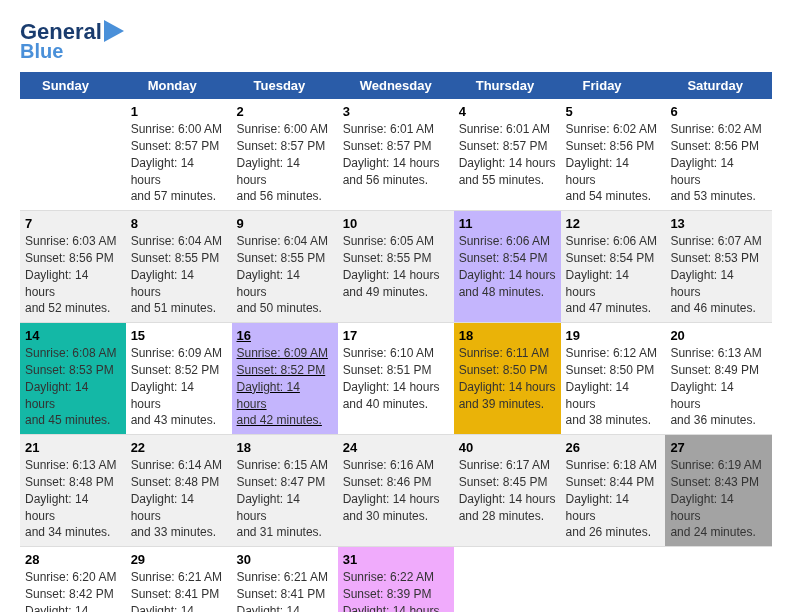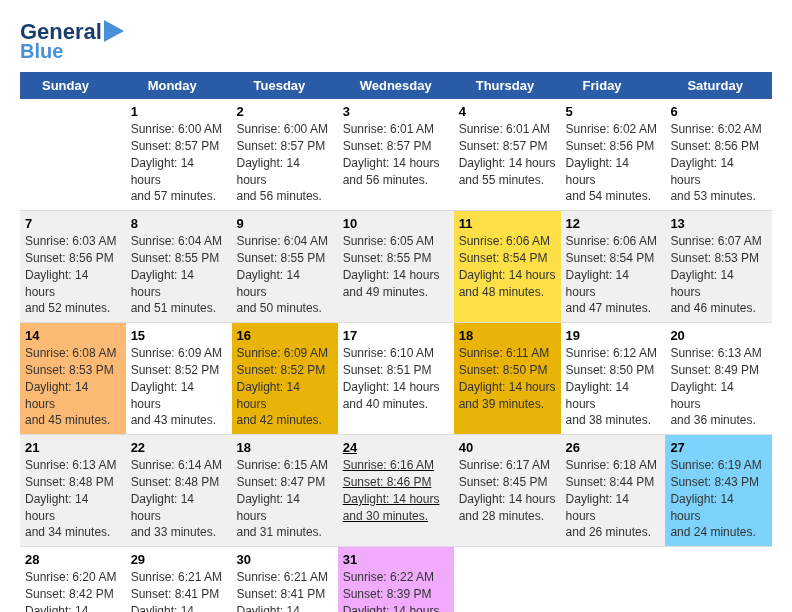--- a/index.html
+++ b/index.html
@@ -149,43 +149,43 @@
           <div class="day-info">Sunrise: 6:04 AM<br>Sunset: 8:55 PM<br>Daylight: 14 hours<br>and 51 minutes.</div>
         </td>
         <td style="background-color: rgb(240, 240, 240);">
           <span class="day-num">9</span>
           <div class="day-info">Sunrise: 6:04 AM<br>Sunset: 8:55 PM<br>Daylight: 14 hours<br>and 50 minutes.</div>
         </td>
         <td style="background-color: rgb(240, 240, 240);">
           <span class="day-num">10</span>
           <div class="day-info">Sunrise: 6:05 AM<br>Sunset: 8:55 PM<br>Daylight: 14 hours<br>and 49 minutes.</div>
         </td>
-        <td style="background-color: #fde047;">
+        <td style="background-color: #c4b5fd;">
           <span class="day-num">11</span>
           <div class="day-info">Sunrise: 6:06 AM<br>Sunset: 8:54 PM<br>Daylight: 14 hours<br>and 48 minutes.</div>
         </td>
         <td style="background-color: rgb(240, 240, 240);">
           <span class="day-num">12</span>
           <div class="day-info">Sunrise: 6:06 AM<br>Sunset: 8:54 PM<br>Daylight: 14 hours<br>and 47 minutes.</div>
         </td>
         <td style="background-color: rgb(240, 240, 240);">
           <span class="day-num">13</span>
           <div class="day-info">Sunrise: 6:07 AM<br>Sunset: 8:53 PM<br>Daylight: 14 hours<br>and 46 minutes.</div>
         </td>
       </tr>
       <tr style="background-color: rgb(255, 255, 255);">
-        <td style="background-color: #fdba74;">
+        <td style="background-color: #14b8a6;">
           <span class="day-num">14</span>
           <div class="day-info">Sunrise: 6:08 AM<br>Sunset: 8:53 PM<br>Daylight: 14 hours<br>and 45 minutes.</div>
         </td>
         <td style="background-color: rgb(255, 255, 255);">
           <span class="day-num">15</span>
           <div class="day-info">Sunrise: 6:09 AM<br>Sunset: 8:52 PM<br>Daylight: 14 hours<br>and 43 minutes.</div>
         </td>
-        <td style="background-color: #eab308;">
+        <td style="background-color: #c4b5fd; text-decoration: underline;">
           <span class="day-num">16</span>
           <div class="day-info">Sunrise: 6:09 AM<br>Sunset: 8:52 PM<br>Daylight: 14 hours<br>and 42 minutes.</div>
         </td>
         <td style="background-color: rgb(255, 255, 255);">
           <span class="day-num">17</span>
           <div class="day-info">Sunrise: 6:10 AM<br>Sunset: 8:51 PM<br>Daylight: 14 hours<br>and 40 minutes.</div>
         </td>
         <td style="background-color: #eab308;">
           <span class="day-num">18</span>
           <div class="day-info">Sunrise: 6:11 AM<br>Sunset: 8:50 PM<br>Daylight: 14 hours<br>and 39 minutes.</div>
@@ -205,33 +205,33 @@
           <div class="day-info">Sunrise: 6:13 AM<br>Sunset: 8:48 PM<br>Daylight: 14 hours<br>and 34 minutes.</div>
         </td>
         <td style="background-color: rgb(240, 240, 240);">
           <span class="day-num">22</span>
           <div class="day-info">Sunrise: 6:14 AM<br>Sunset: 8:48 PM<br>Daylight: 14 hours<br>and 33 minutes.</div>
         </td>
         <td style="background-color: rgb(240, 240, 240);">
           <span class="day-num">18</span>
           <div class="day-info">Sunrise: 6:15 AM<br>Sunset: 8:47 PM<br>Daylight: 14 hours<br>and 31 minutes.</div>
         </td>
-        <td style="background-color: rgb(240, 240, 240); text-decoration: underline;">
+        <td style="background-color: rgb(240, 240, 240);">
           <span class="day-num">24</span>
           <div class="day-info">Sunrise: 6:16 AM<br>Sunset: 8:46 PM<br>Daylight: 14 hours<br>and 30 minutes.</div>
         </td>
         <td style="background-color: rgb(240, 240, 240);">
           <span class="day-num">40</span>
           <div class="day-info">Sunrise: 6:17 AM<br>Sunset: 8:45 PM<br>Daylight: 14 hours<br>and 28 minutes.</div>
         </td>
         <td style="background-color: rgb(240, 240, 240); margin-left: 39px;">
           <span class="day-num">26</span>
           <div class="day-info">Sunrise: 6:18 AM<br>Sunset: 8:44 PM<br>Daylight: 14 hours<br>and 26 minutes.</div>
         </td>
-        <td style="background-color: #7dd3fc;">
+        <td style="background-color: #a3a3a3;">
           <span class="day-num">27</span>
           <div class="day-info">Sunrise: 6:19 AM<br>Sunset: 8:43 PM<br>Daylight: 14 hours<br>and 24 minutes.</div>
         </td>
       </tr>
       <tr style="background-color: rgb(255, 255, 255);">
         <td style="background-color: rgb(255, 255, 255);">
           <span class="day-num">28</span>
           <div class="day-info">Sunrise: 6:20 AM<br>Sunset: 8:42 PM<br>Daylight: 14 hours<br>and 22 minutes.</div>
         </td>
         <td style="background-color: rgb(255, 255, 255);">

